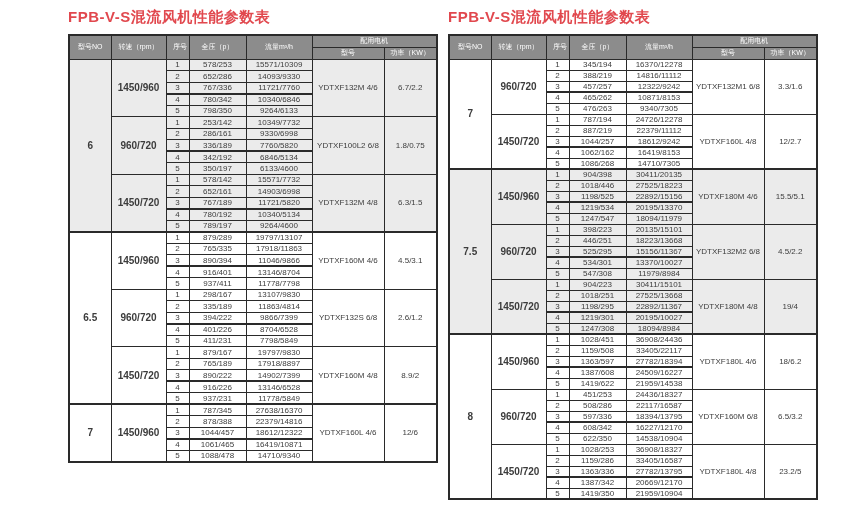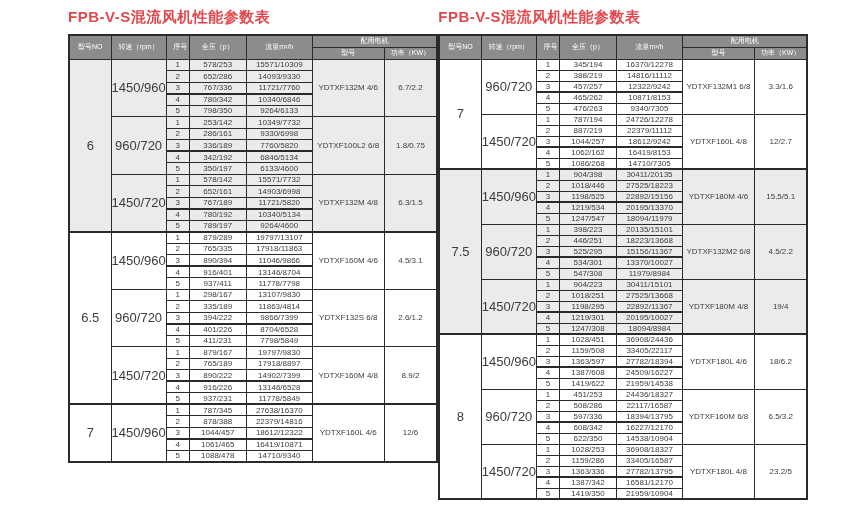--- a/index.html
+++ b/index.html
@@ -5,21 +5,21 @@
   :root{
     --title-red:#e1484e; --header-bg:#8c8c8c; --header-text:#ffffff;
     --shaded-block-bg:#ebebeb; --border:#2a2a2a; --body-text:#3c3c3c;
   }
   *{box-sizing:border-box;}
   html,body{margin:0;padding:0;}
   body{
     width:850px;height:530px;background:#ffffff;overflow:hidden;
     font-family:"Liberation Sans","DejaVu Sans",sans-serif;color:var(--body-text);
   }
-  .page{display:flex;gap:0;padding:6px 0 0 68px;align-items:flex-start;}
+  .page{display:flex;gap:10px;padding:6px 0 0 68px;align-items:flex-start;}
   .table-block{flex:0 0 auto;}
   .tbl-title{
     color:var(--title-red);font-weight:bold;font-size:15px;
     letter-spacing:0.5px;margin:2px 0 7px 0;white-space:nowrap;
   }
   table.perf-table{
     border-collapse:collapse;table-layout:fixed;border:2px solid var(--border);
   }
   .perf-table th,.perf-table td{
     border:1px solid var(--border);padding:0;text-align:center;vertical-align:middle;
@@ -29,21 +29,21 @@
     background:var(--header-bg);color:var(--header-text);
     font-weight:normal;font-size:7px;height:12px;line-height:1.1;
   }
   .perf-table td{font-size:8px;}
   table.t0 td{height:11.5px;}
   table.t1 td{height:11px;}
   .vtext{display:inline-block;width:9px;word-break:break-all;line-height:1.15;}
   td.shaded{background:var(--shaded-block-bg);}
   td.rated{border-bottom:2px solid var(--border);}
   tr.mtop td{border-top:2px solid var(--border);}
-  td.modelcell,td.speedcell{font-size:13px;}
+  td.modelcell,td.speedcell{font-size:10px;font-weight:bold;}
 </style>
 </head>
 <body>
 
 <div class="page" id="page">
     <div class="table-block">
       <div class="tbl-title">FPB-V-S混流风机性能参数表</div>
       <table class="perf-table t0">
         <colgroup>
           <col style="width: 42px;">
@@ -511,21 +511,21 @@
             <td class="flow">33405/16587</td>
           </tr>
           <tr>
             <td class="seq rated">3</td>
             <td class="pressure rated">1363/336</td>
             <td class="flow rated">27782/13795</td>
           </tr>
           <tr>
             <td class="seq">4</td>
             <td class="pressure">1387/342</td>
-            <td class="flow">16581/12170</td>
+            <td class="flow">20669/12170</td>
           </tr>
           <tr>
             <td class="seq">5</td>
             <td class="pressure">1419/350</td>
             <td class="flow">21959/10904</td>
           </tr>
         </tbody>
       </table>
     </div>
   </div>

